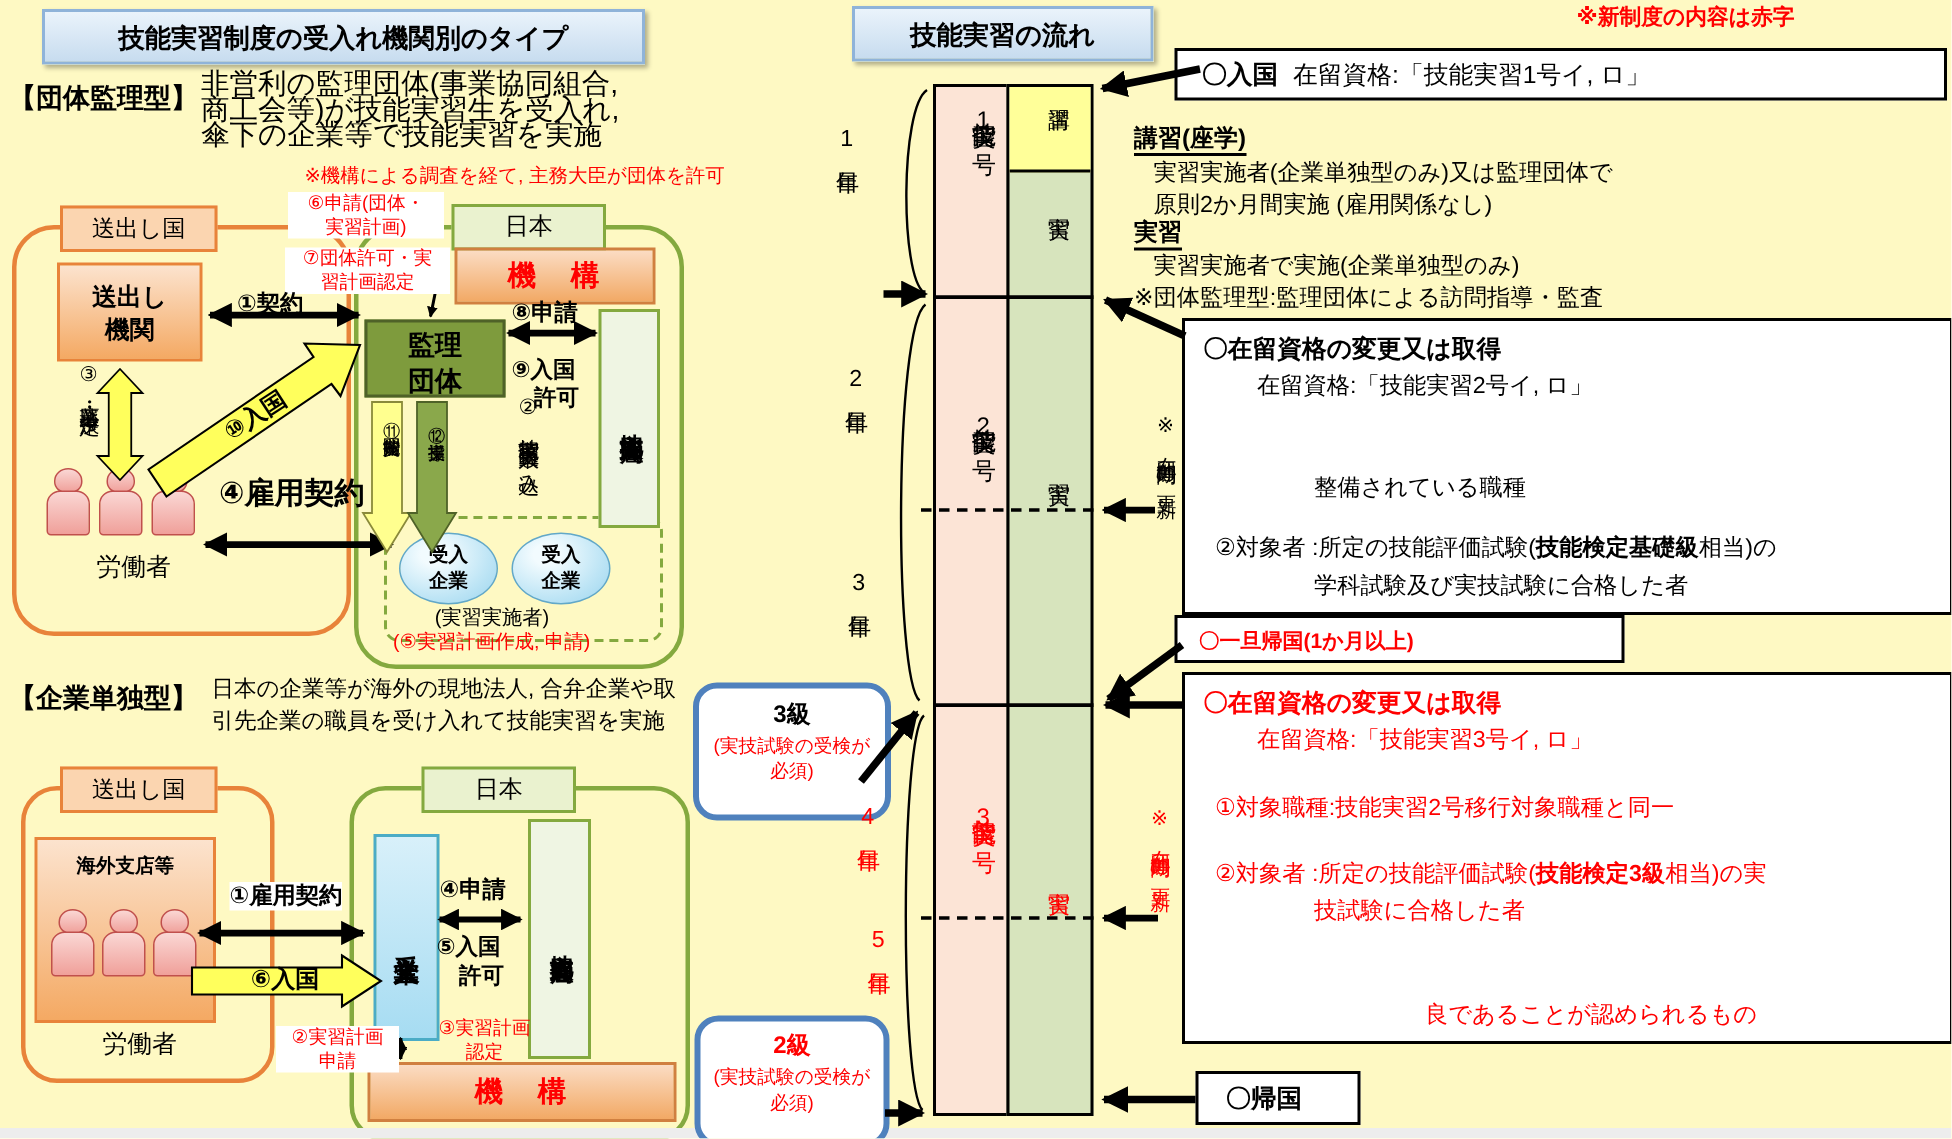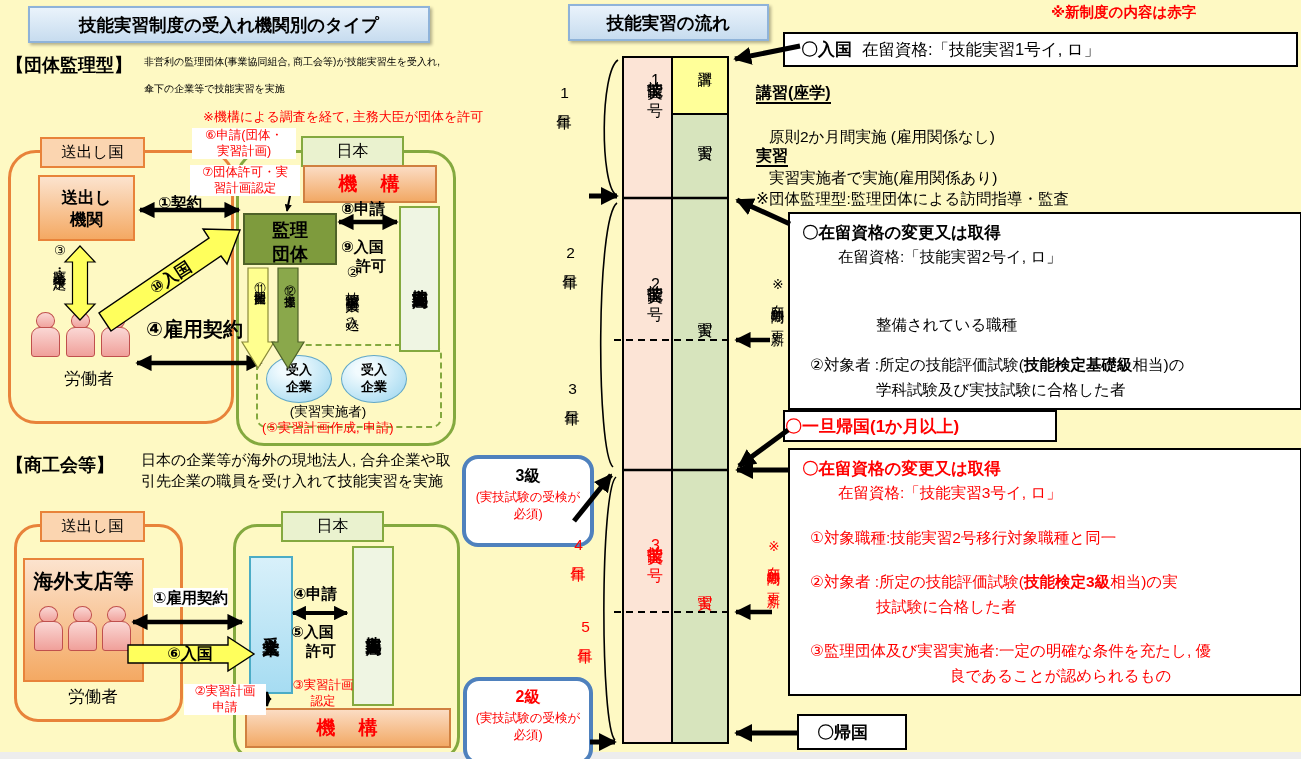--- a/index.html
+++ b/index.html
@@ -66,21 +66,21 @@
   <div class="person" style="left:100px;top:312px;">
       <div class="ph"></div>
       <div class="pb"></div>
     </div>
 
   <div class="region" style="left:14px;top:524px;width:163px;height:192px;border:3.5px solid #e8833a;border-radius:24px;"></div>
   <div class="region" style="left:233px;top:524px;width:221px;height:231px;border:3.5px solid #84a93f;border-radius:24px;"></div>
   <div class="tag-o" style="left:40px;top:511px;width:101px;height:27px;font-size:15.5px;">送出し国</div>
   <div class="tag-g" style="left:281px;top:511px;width:99px;height:27px;font-size:16px;">日本</div>
   <div class="orgbox" style="left:23px;top:558px;width:117px;height:120px;">
-    <div class="c b" style="font-size:20px;padding-top:8px;">海外支店等</div>
+    <div class="c b" style="font-size:13px;padding-top:8px;">海外支店等</div>
   </div>
   <div class="person" style="left:33px;top:606px;">
       <div class="ph"></div>
       <div class="pb"></div>
     </div>
   <div class="person" style="left:67px;top:606px;">
       <div class="ph"></div>
       <div class="pb"></div>
     </div>
   <div class="person" style="left:101px;top:606px;">
@@ -115,29 +115,28 @@
   </div>
 
   <div class="bx" style="left:788px;top:212px;width:510px;height:194px;">
     <div class="abs b" style="left:12px;top:8px;font-size:16.5px;">〇在留資格の変更又は取得</div>
     <div class="abs" style="left:48px;top:33px;font-size:15.5px;">在留資格:「技能実習2号イ, ロ」</div>
     <div class="abs" style="left:86px;top:101px;font-size:15.5px;">整備されている職種</div>
     <div class="abs" style="left:20px;top:141px;font-size:15.5px;"><span>②対象者 :所定の技能評価試験(</span><span class="b">技能検定基礎級</span><span>相当)の</span></div>
     <div class="abs" style="left:86px;top:166px;font-size:15.5px;">学科試験及び実技試験に合格した者</div>
   </div>
 
-  <div class="bx b red" style="left:783px;top:410px;width:274px;height:32px;border-width:2.5px;font-size:17px;line-height:30px;box-sizing:border-box;">〇一旦帰国(1か月以上)</div>
+  <div class="bx b red" style="left:783px;top:410px;width:300px;height:32px;border-width:2.5px;font-size:14px;line-height:30px;padding-left:14px;box-sizing:border-box;">〇一旦帰国(1か月以上)</div>
 
   <div class="bx red" style="left:788px;top:448px;width:510px;height:244px;">
     <div class="abs b" style="left:12px;top:8px;font-size:16.5px;">〇在留資格の変更又は取得</div>
     <div class="abs" style="left:48px;top:33px;font-size:15.5px;">在留資格:「技能実習3号イ, ロ」</div>
     <div class="abs" style="left:20px;top:78px;font-size:15.5px;">①対象職種:技能実習2号移行対象職種と同一</div>
     <div class="abs" style="left:20px;top:122px;font-size:15.5px;"><span>②対象者 :所定の技能評価試験(</span><span class="b">技能検定3級</span><span>相当)の実</span></div>
     <div class="abs" style="left:86px;top:147px;font-size:15.5px;">技試験に合格した者</div>
-    <div class="abs" style="left:20px;top:191px;font-size:15.5px;">③監理団体及び実習実施者:一定の明確な条件を充たし, 優</div>
     <div class="abs" style="left:160px;top:216px;font-size:15.5px;">良であることが認められるもの</div>
   </div>
 
   <div class="bx b" style="left:797px;top:714px;width:110px;height:36px;border-width:2.5px;font-size:17px;line-height:33px;padding-left:18px;box-sizing:border-box;">〇帰国</div>
 
   <div class="abs" style="left:0;top:752px;width:1301px;height:7px;background:#ededed;z-index:5;"></div>
 
   <svg class="arrows" width="1301" height="759" viewBox="0 0 1301 759">
     <defs>
       <marker id="m" viewBox="0 0 10 10" refX="9" refY="5" markerWidth="3.6" markerHeight="3.6" orient="auto-start-reverse">
@@ -175,42 +174,42 @@
     <g>
       <polygon points="111,331 221,256 227,264 240,230 203,229 209,238 99,313" fill="#ffff5c" stroke="#000" stroke-width="1.4"></polygon>
       <polygon points="80,246 95,262 87.5,262 87.5,304 95,304 80,320 65,304 72.5,304 72.5,262 65,262" fill="#ffff5c" stroke="#000" stroke-width="1.2"></polygon>
       <polygon points="128,645 228,645 228,637 254,654 228,671 228,663 128,663" fill="#ffff5c" stroke="#000" stroke-width="1.4"></polygon>
       <polygon points="248,268 268,268 268,342 274,342 258,368 242,342 248,342" fill="#ffff8f" stroke="#8a8a3a" stroke-width="1.2"></polygon>
       <polygon points="278,268 298,268 298,342 304,342 288,368 272,342 278,342" fill="#8aa84b" stroke="#4f6228" stroke-width="1.2"></polygon>
     </g>
   </svg>
 
   <div class="lbl b" style="left:6px;top:54px;font-size:18px;">【団体監理型】</div>
-  <div class="lbl" style="left:144px;top:48px;width:302px;font-size:10px;line-height:27px;">非営利の監理団体(事業協同組合, 商工会等)が技能実習生を受入れ, 傘下の企業等で技能実習を実施</div>
+  <div class="lbl" style="left:134px;top:48px;width:302px;font-size:19px;line-height:17px;">非営利の監理団体(事業協同組合, 商工会等)が技能実習生を受入れ, 傘下の企業等で技能実習を実施</div>
   <div class="lbl red" style="left:203px;top:109px;font-size:13px;">※機構による調査を経て, 主務大臣が団体を許可</div>
 
   <div class="lbl red c pl bgw" style="left:192px;top:128px;width:104px;font-size:12.5px;">⑥申請(団体・
 実習計画)</div>
   <div class="lbl red c pl bgw" style="left:190px;top:165px;width:110px;font-size:12.5px;">⑦団体許可・実
 習計画認定</div>
   <div class="lbl b" style="left:158px;top:193px;font-size:15.5px;">①契約</div>
   <div class="lbl b" style="left:341px;top:199px;font-size:15.5px;">⑧申請</div>
   <div class="lbl b pl" style="left:341px;top:238px;font-size:15px;">⑨入国
 　許可</div>
   <div class="lbl vt" style="left:306px;top:264px;width:56px;height:86px;font-size:14px;line-height:18px;">②技能実習生受入申し込み</div>
   <div class="lbl vt" style="left:249px;top:272px;width:18px;height:94px;font-size:11.5px;letter-spacing:0;">⑪技能実習開始</div>
   <div class="lbl vt" style="left:279px;top:275px;width:18px;height:84px;font-size:11.5px;letter-spacing:0;">⑫指導・支援</div>
   <div class="lbl vt" style="left:20px;top:242px;width:48px;height:70px;font-size:13.5px;line-height:17px;">③応募・選考・決定</div>
   <div class="lbl b" style="left:146px;top:317px;font-size:20px;">④雇用契約</div>
   <div class="lbl b" style="left:148px;top:268px;font-size:16px;transform:rotate(-33deg);">⑩入国</div>
   <div class="lbl c" style="left:46px;top:368px;width:86px;font-size:16.5px;">労働者</div>
   <div class="lbl c" style="left:272px;top:404px;width:112px;font-size:13.5px;">(実習実施者)</div>
   <div class="lbl red" style="left:262px;top:420px;font-size:13px;">(⑤実習計画作成, 申請)</div>
 
-  <div class="lbl b" style="left:6px;top:454px;font-size:18px;">【商工会等】</div>
+  <div class="lbl b" style="left:6px;top:454px;font-size:18px;">【企業単独型】</div>
   <div class="lbl" style="left:141px;top:449px;width:315px;font-size:15px;line-height:21px;">日本の企業等が海外の現地法人, 合弁企業や取引先企業の職員を受け入れて技能実習を実施</div>
   <div class="lbl b bgw" style="left:153px;top:588px;font-size:15.5px;">①雇用契約</div>
   <div class="lbl b" style="left:293px;top:584px;font-size:15.5px;">④申請</div>
   <div class="lbl b pl" style="left:291px;top:623px;font-size:15px;">⑤入国
 　許可</div>
   <div class="lbl red c pl bgw" style="left:184px;top:684px;width:82px;font-size:12.5px;">②実習計画
 申請</div>
   <div class="lbl red c pl" style="left:282px;top:678px;width:82px;font-size:12.5px;">③実習計画
 認定</div>
   <div class="lbl b c" style="left:148px;top:644px;width:84px;font-size:16px;">⑥入国</div>
@@ -226,18 +225,19 @@
   <div class="lbl vt" style="left:550px;top:84px;width:24px;height:56px;font-size:15.5px;">1年目</div>
   <div class="lbl vt" style="left:556px;top:244px;width:24px;height:62px;font-size:15.5px;">2年目</div>
   <div class="lbl vt" style="left:558px;top:380px;width:24px;height:62px;font-size:15.5px;">3年目</div>
   <div class="lbl vt red" style="left:564px;top:536px;width:24px;height:56px;font-size:15.5px;">4年目</div>
   <div class="lbl vt red" style="left:571px;top:618px;width:24px;height:60px;font-size:15.5px;">5年目</div>
   <div class="lbl vt" style="left:763px;top:276px;width:22px;height:152px;font-size:13.5px;letter-spacing:2px;">※在留期間の更新</div>
   <div class="lbl vt red" style="left:759px;top:538px;width:22px;height:146px;font-size:13.5px;letter-spacing:2px;">※在留期間の更新</div>
 
   <div class="lbl red b" style="left:1051px;top:3px;font-size:14.5px;">※新制度の内容は赤字</div>
   <div class="lbl b" style="left:756px;top:83px;font-size:16px;"><span class="u">講習(座学)</span></div>
+  <div class="lbl" style="left:769px;top:106px;font-size:15.5px;white-space:nowrap;">実習実施者(企業単独型のみ)又は監理団体で</div>
   <div class="lbl" style="left:769px;top:127px;font-size:15.5px;white-space:nowrap;">原則2か月間実施 (雇用関係なし)</div>
   <div class="lbl b" style="left:756px;top:146px;font-size:16px;"><span class="u">実習</span></div>
-  <div class="lbl" style="left:769px;top:168px;font-size:15.5px;white-space:nowrap;">実習実施者で実施(雇用関係あり)</div>
+  <div class="lbl" style="left:769px;top:168px;font-size:15.5px;white-space:nowrap;">実習実施者で実施(企業単独型のみ)</div>
   <div class="lbl" style="left:756px;top:189px;font-size:15.5px;white-space:nowrap;">※団体監理型:監理団体による訪問指導・監査</div>
 
 </div>
 
 </body></html>

